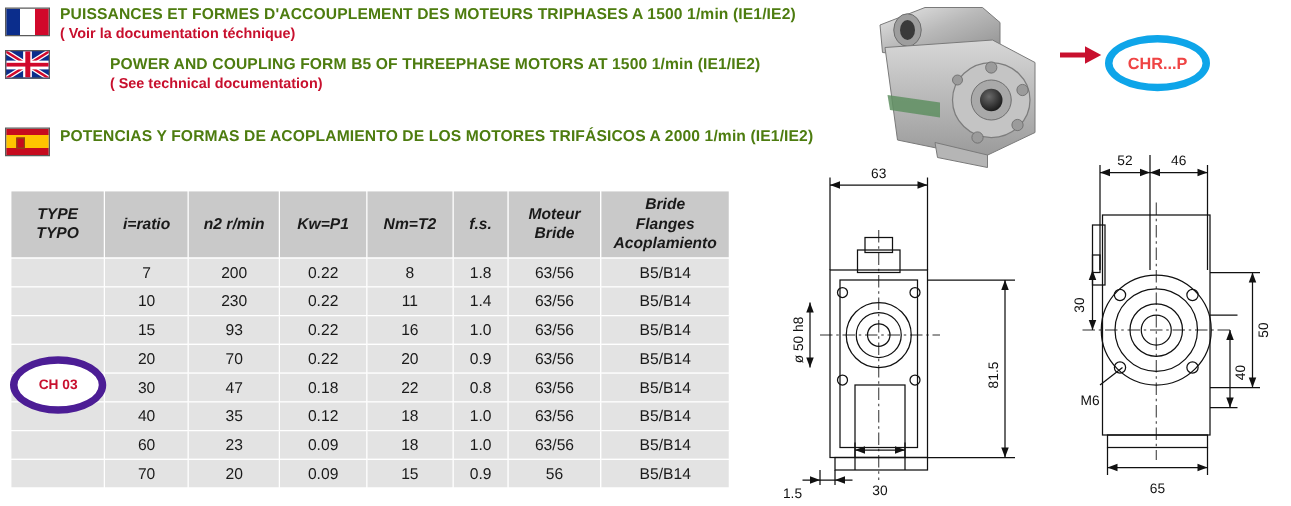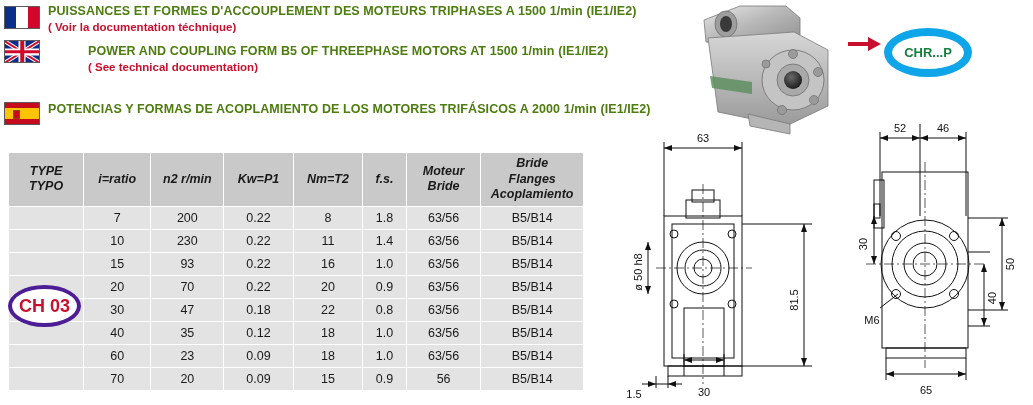--- a/index.html
+++ b/index.html
@@ -100,42 +100,42 @@
   }
   #spec-table td.blank { background: #e3e3e3; }
 
   
   .type-badge {
     position: absolute;
     left: 8px;
     top: 285px;
     width: 65px;
     height: 34px;
-    border: 4px solid #4c1d95;
+    border: 6px solid #4c1d95;
     border-radius: 50%;
     background: #ffffff;
     color: #c8102e;
-    font-size: 18px;
+    font-size: 11px;
     font-weight: bold;
     display: flex;
     align-items: center;
     justify-content: center;
   }
 
   
   .chr-badge {
     position: absolute;
     left: 884px;
     top: 28px;
     width: 72px;
     height: 33px;
-    border: 8px solid #0ea5e9;
+    border: 6px solid #0ea5e9;
     border-radius: 50%;
     background: #ffffff;
-    color: #15803d;
+    color: #ef4444;
     font-size: 13px;
     font-weight: bold;
     display: flex;
     align-items: center;
     justify-content: center;
   }
 
   
   .photo {
     position: absolute;

